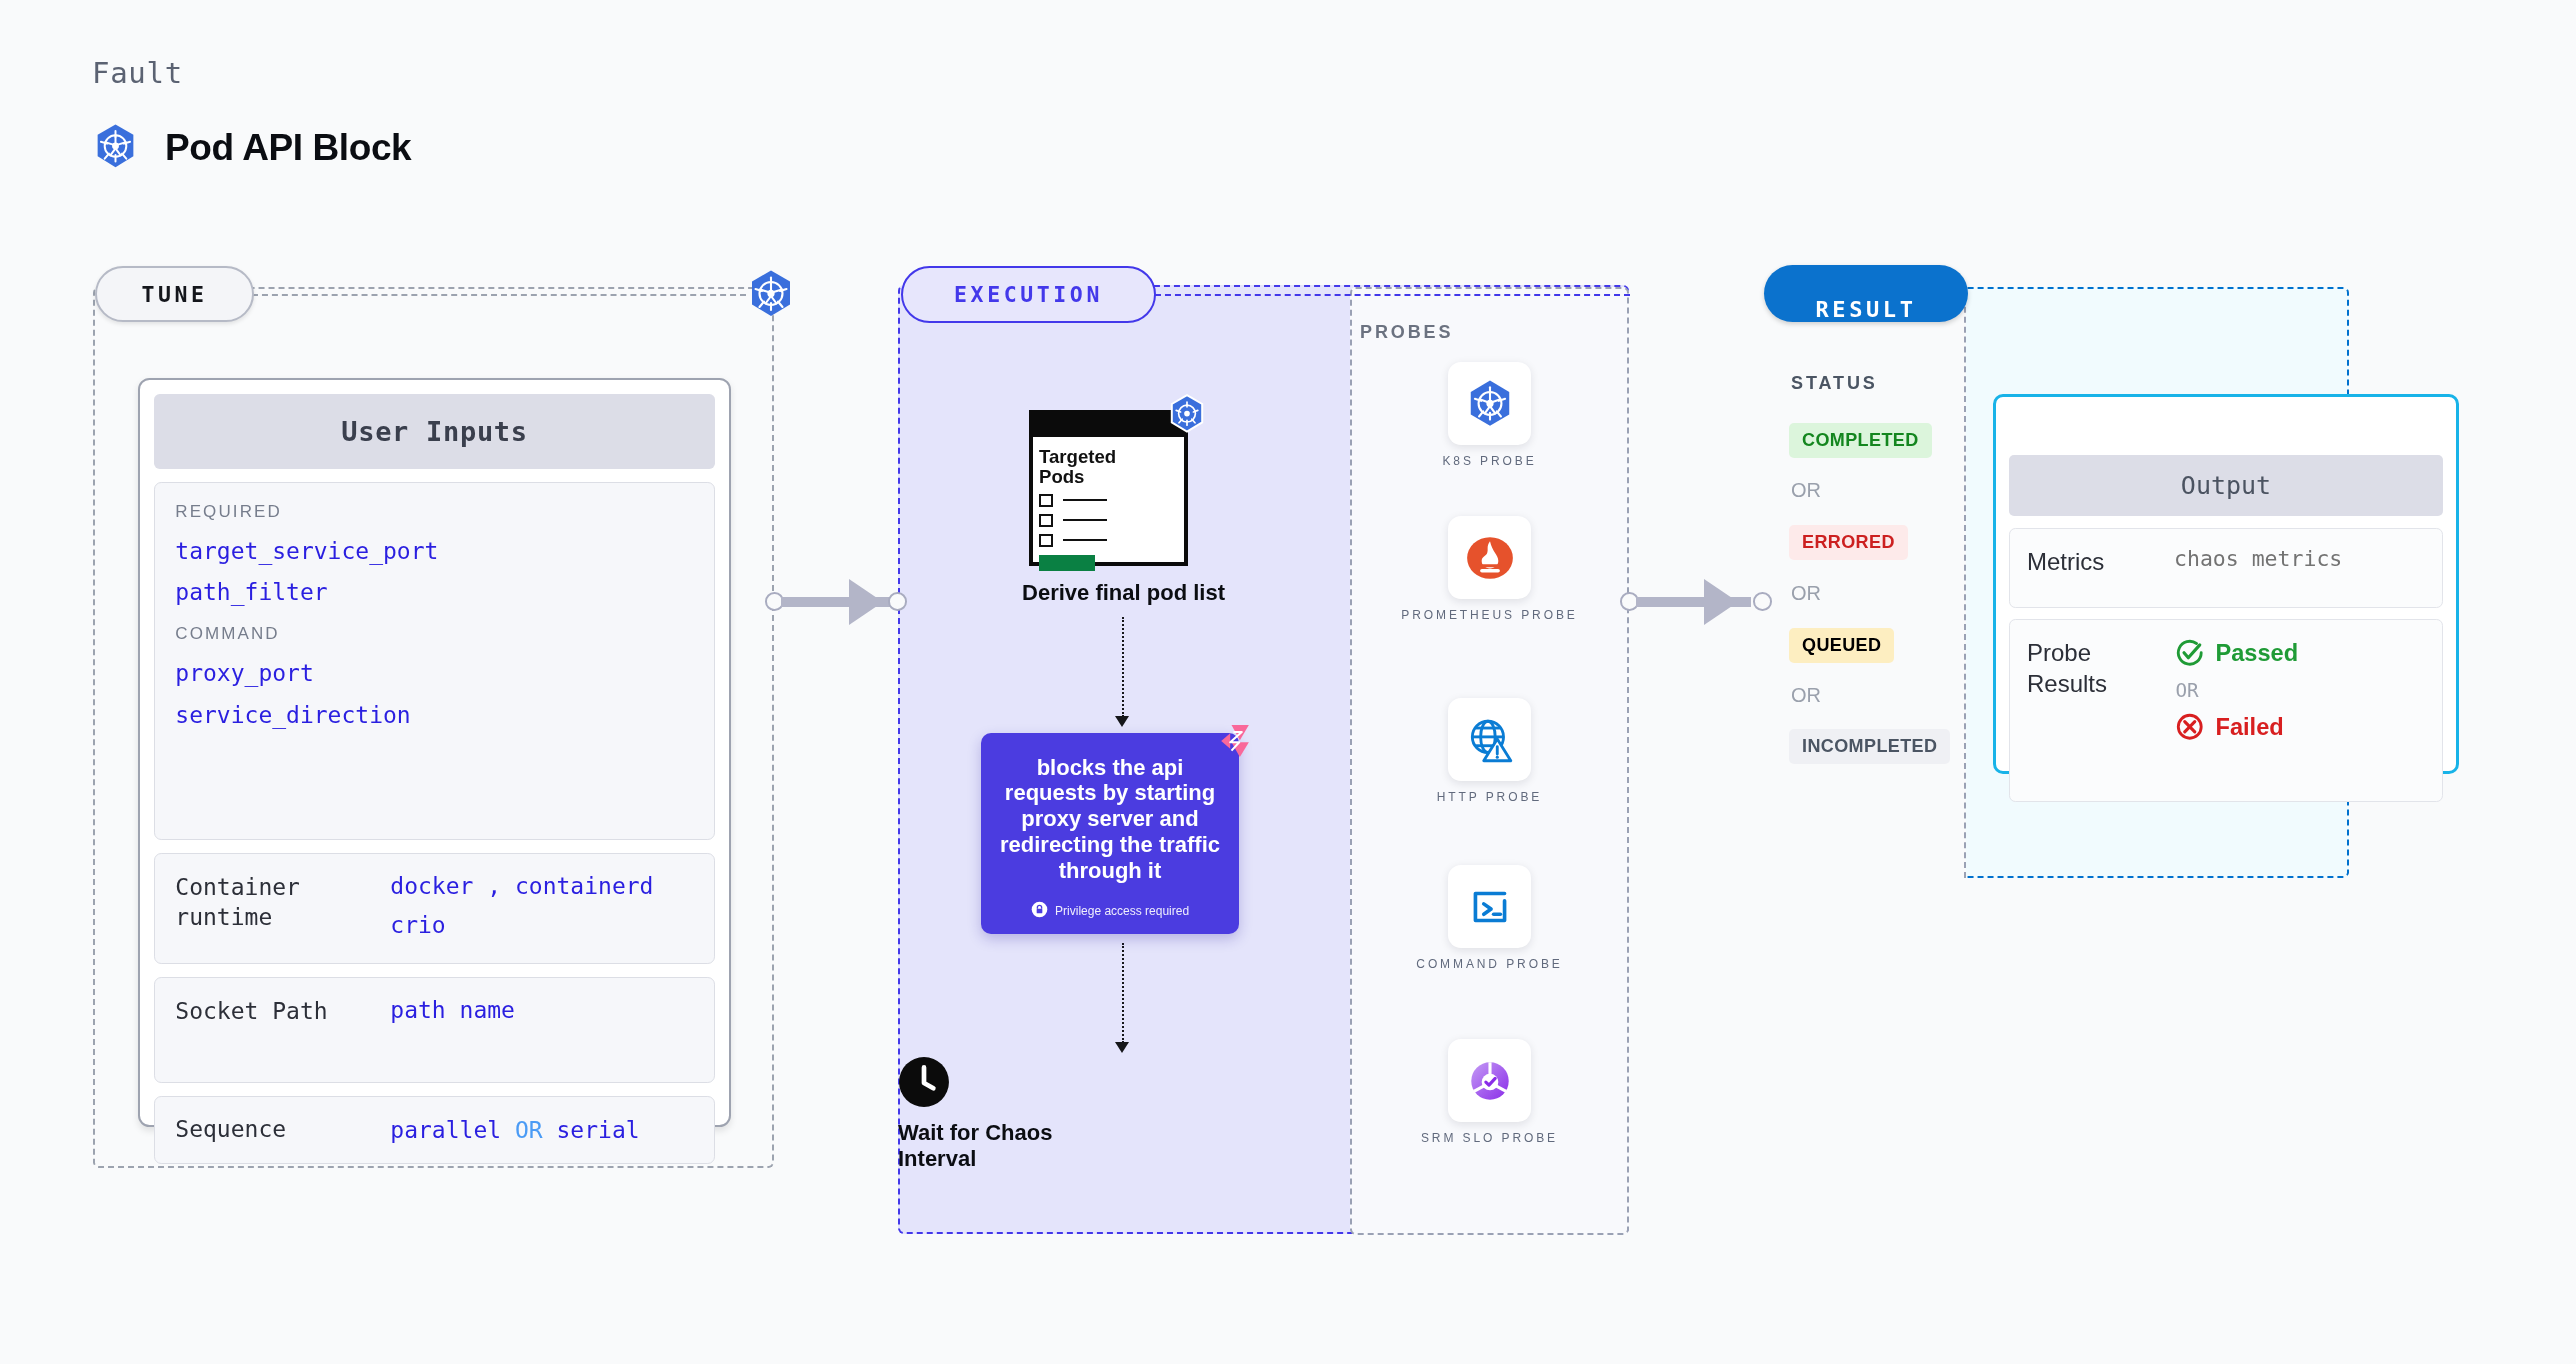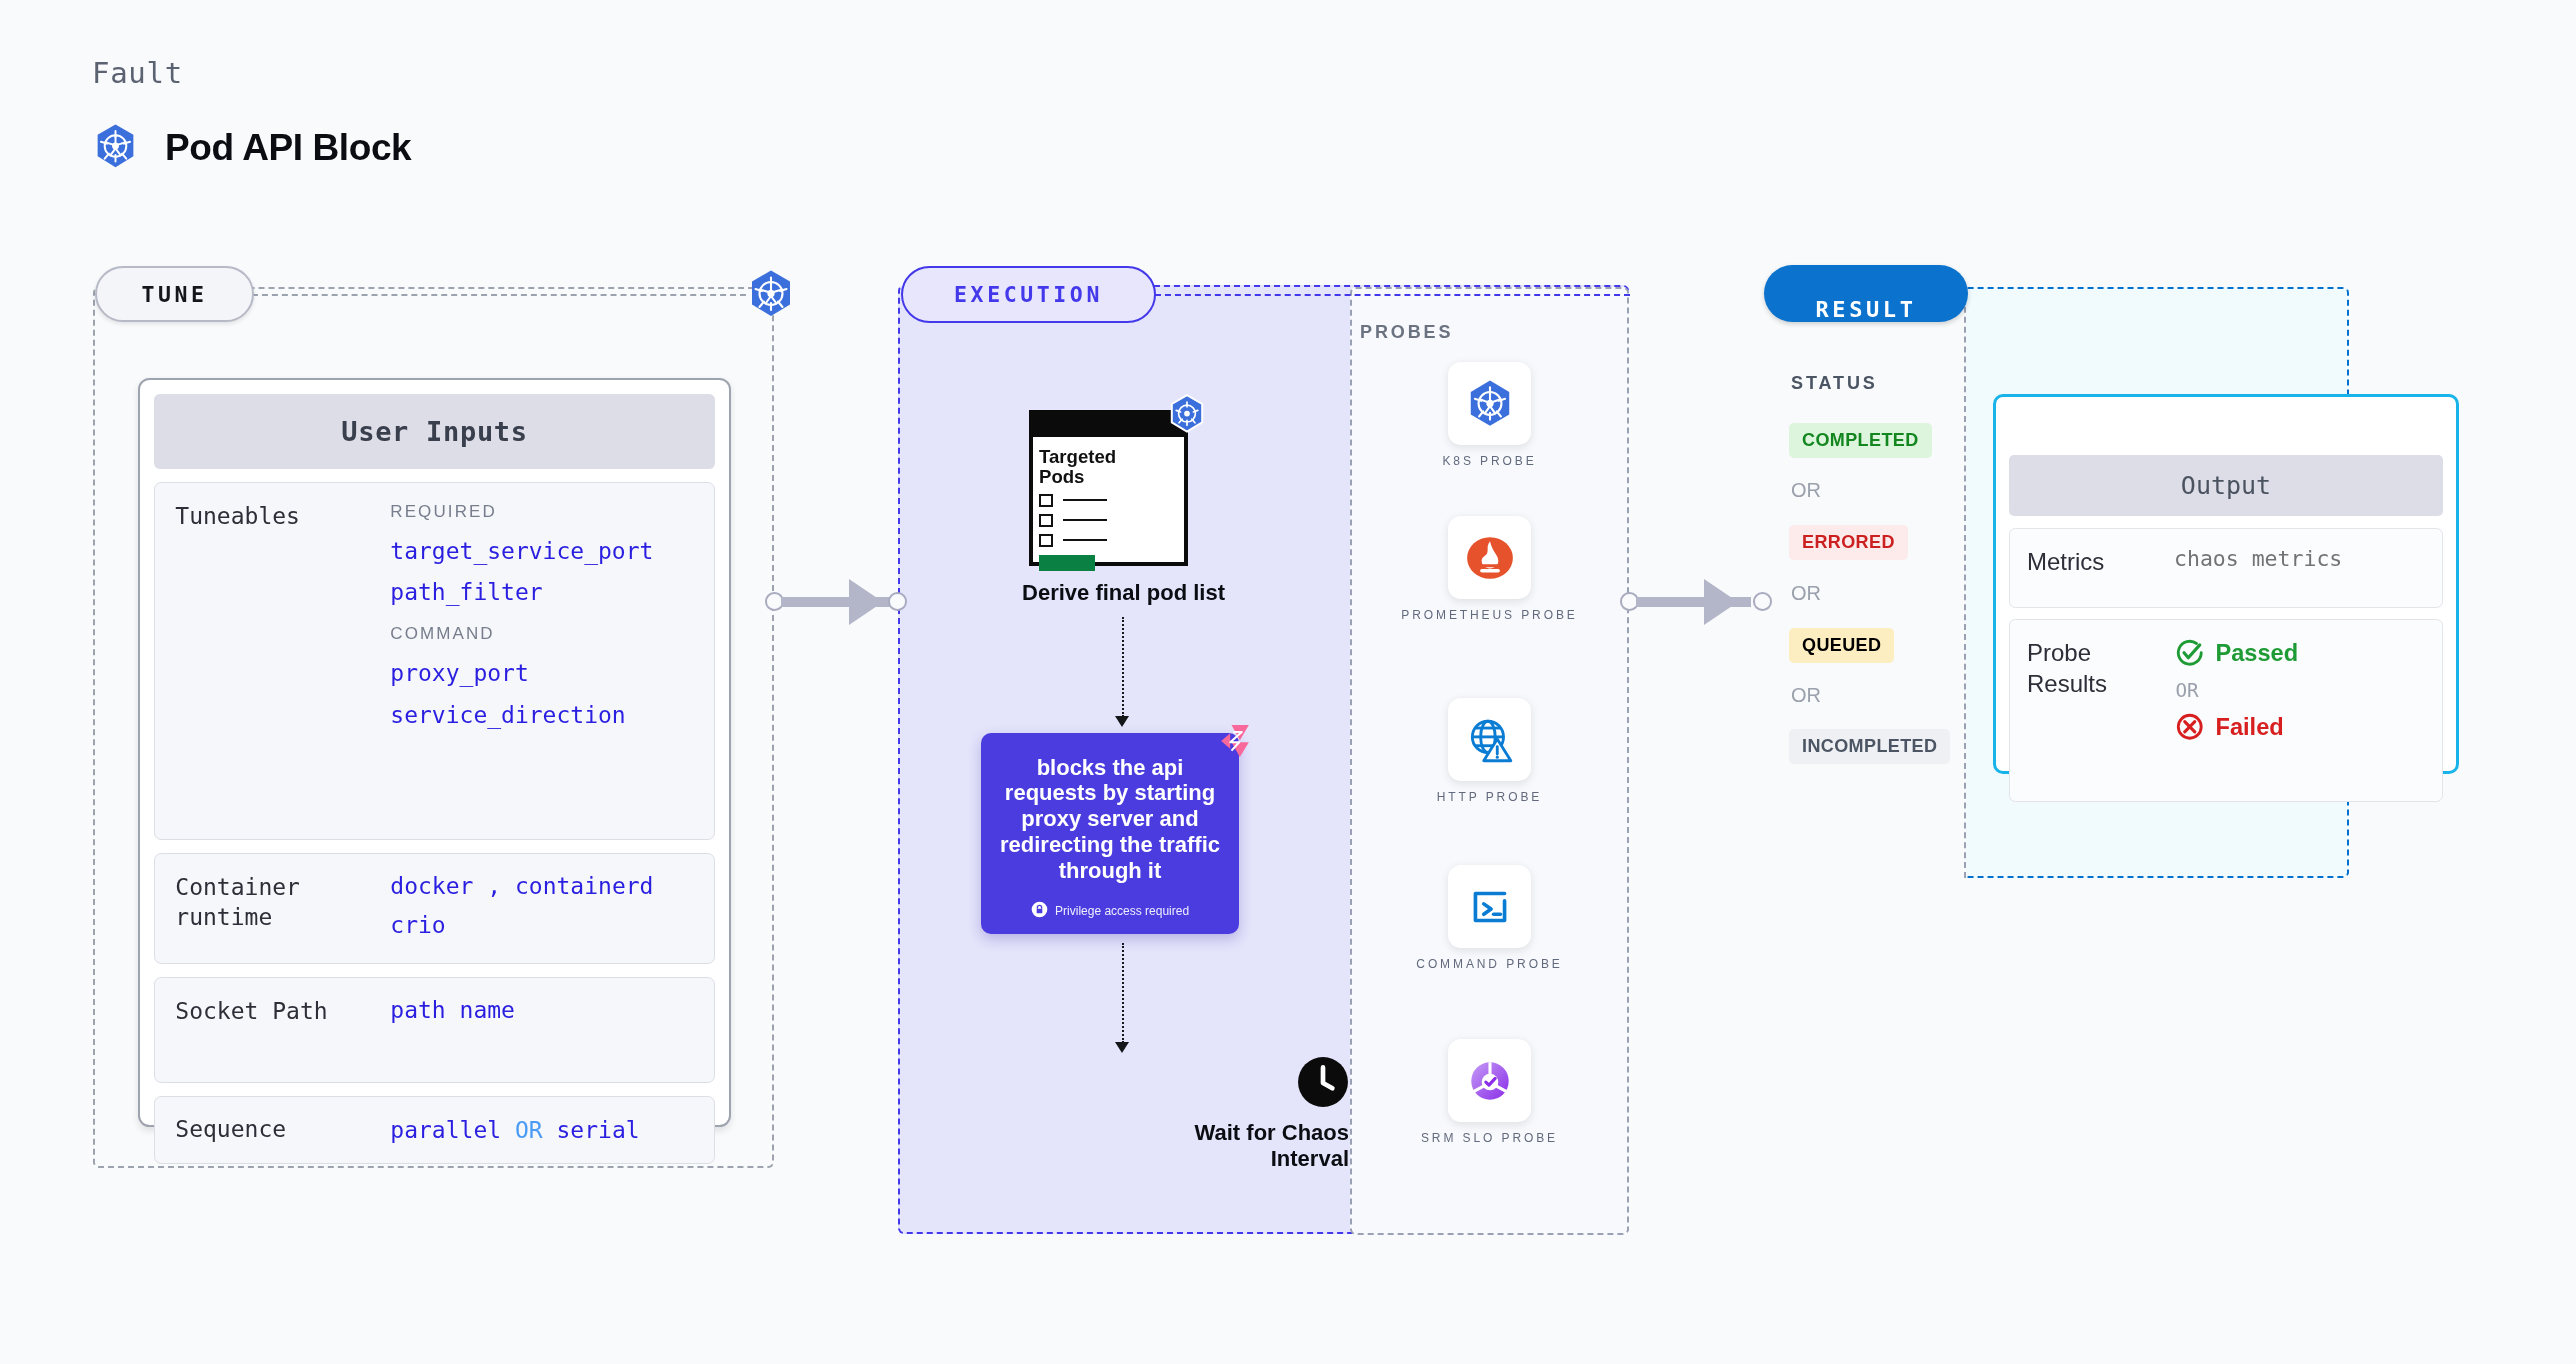--- a/index.html
+++ b/index.html
@@ -122,21 +122,21 @@
   }
   #fault-card-text { color: #fff; font-size: 22px; font-weight: bold; line-height: 1.18; }
   #fault-priv {
     position: absolute; left: 0; right: 0; bottom: 13px;
     display: flex; align-items: center; justify-content: center; gap: 7.2px;
     color: #efeefc; font-size: 12px;
   }
   #harness-mark { position: absolute; right: -11.5px; top: -10px; }
 
   
-  #clock-node { position: absolute; left: 898px; top: 1056px; width: 451px; text-align: right; z-index: 4; }
+  #clock-node { position: absolute; left: 898px; top: 1056px; width: 451px; text-align: left; z-index: 4; }
   #clock-label { margin-top: 10px; font-size: 22px; font-weight: bold; color: #0b0d12; line-height: 1.2; }
 
   
   .vdot {
     position: absolute; left: 1122px; width: 0; border-left: 2.9px dotted #15161a; z-index: 3;
   }
   .vdot-head {
     position: absolute; left: 1115px; width: 0; height: 0; z-index: 3;
     border-left: 7.9px solid transparent; border-right: 7.9px solid transparent;
     border-top: 11.5px solid #15161a;
@@ -263,21 +263,20 @@
         <line x1="45" y1="46" x2="28" y2="41"></line>
       <line x1="55" y1="46" x2="72" y2="41"></line>
     </g>
   </svg>
 </div>
 
 <div id="user-inputs-card">
   <div class="ui-header">User Inputs</div>
 
   <div class="ui-row" style="height:358px;">
-    <div class="ui-rowlabel">Tuneables</div>
     <div class="ui-rowvals">
       <div class="subhead">REQUIRED</div>
       <div class="tunable">target_service_port</div>
       <div class="tunable">path_filter</div>
       <div class="subhead" style="margin-top:18.6px">COMMAND</div>
       <div class="tunable">proxy_port</div>
       <div class="tunable">service_direction</div>
     </div>
   </div>
 

